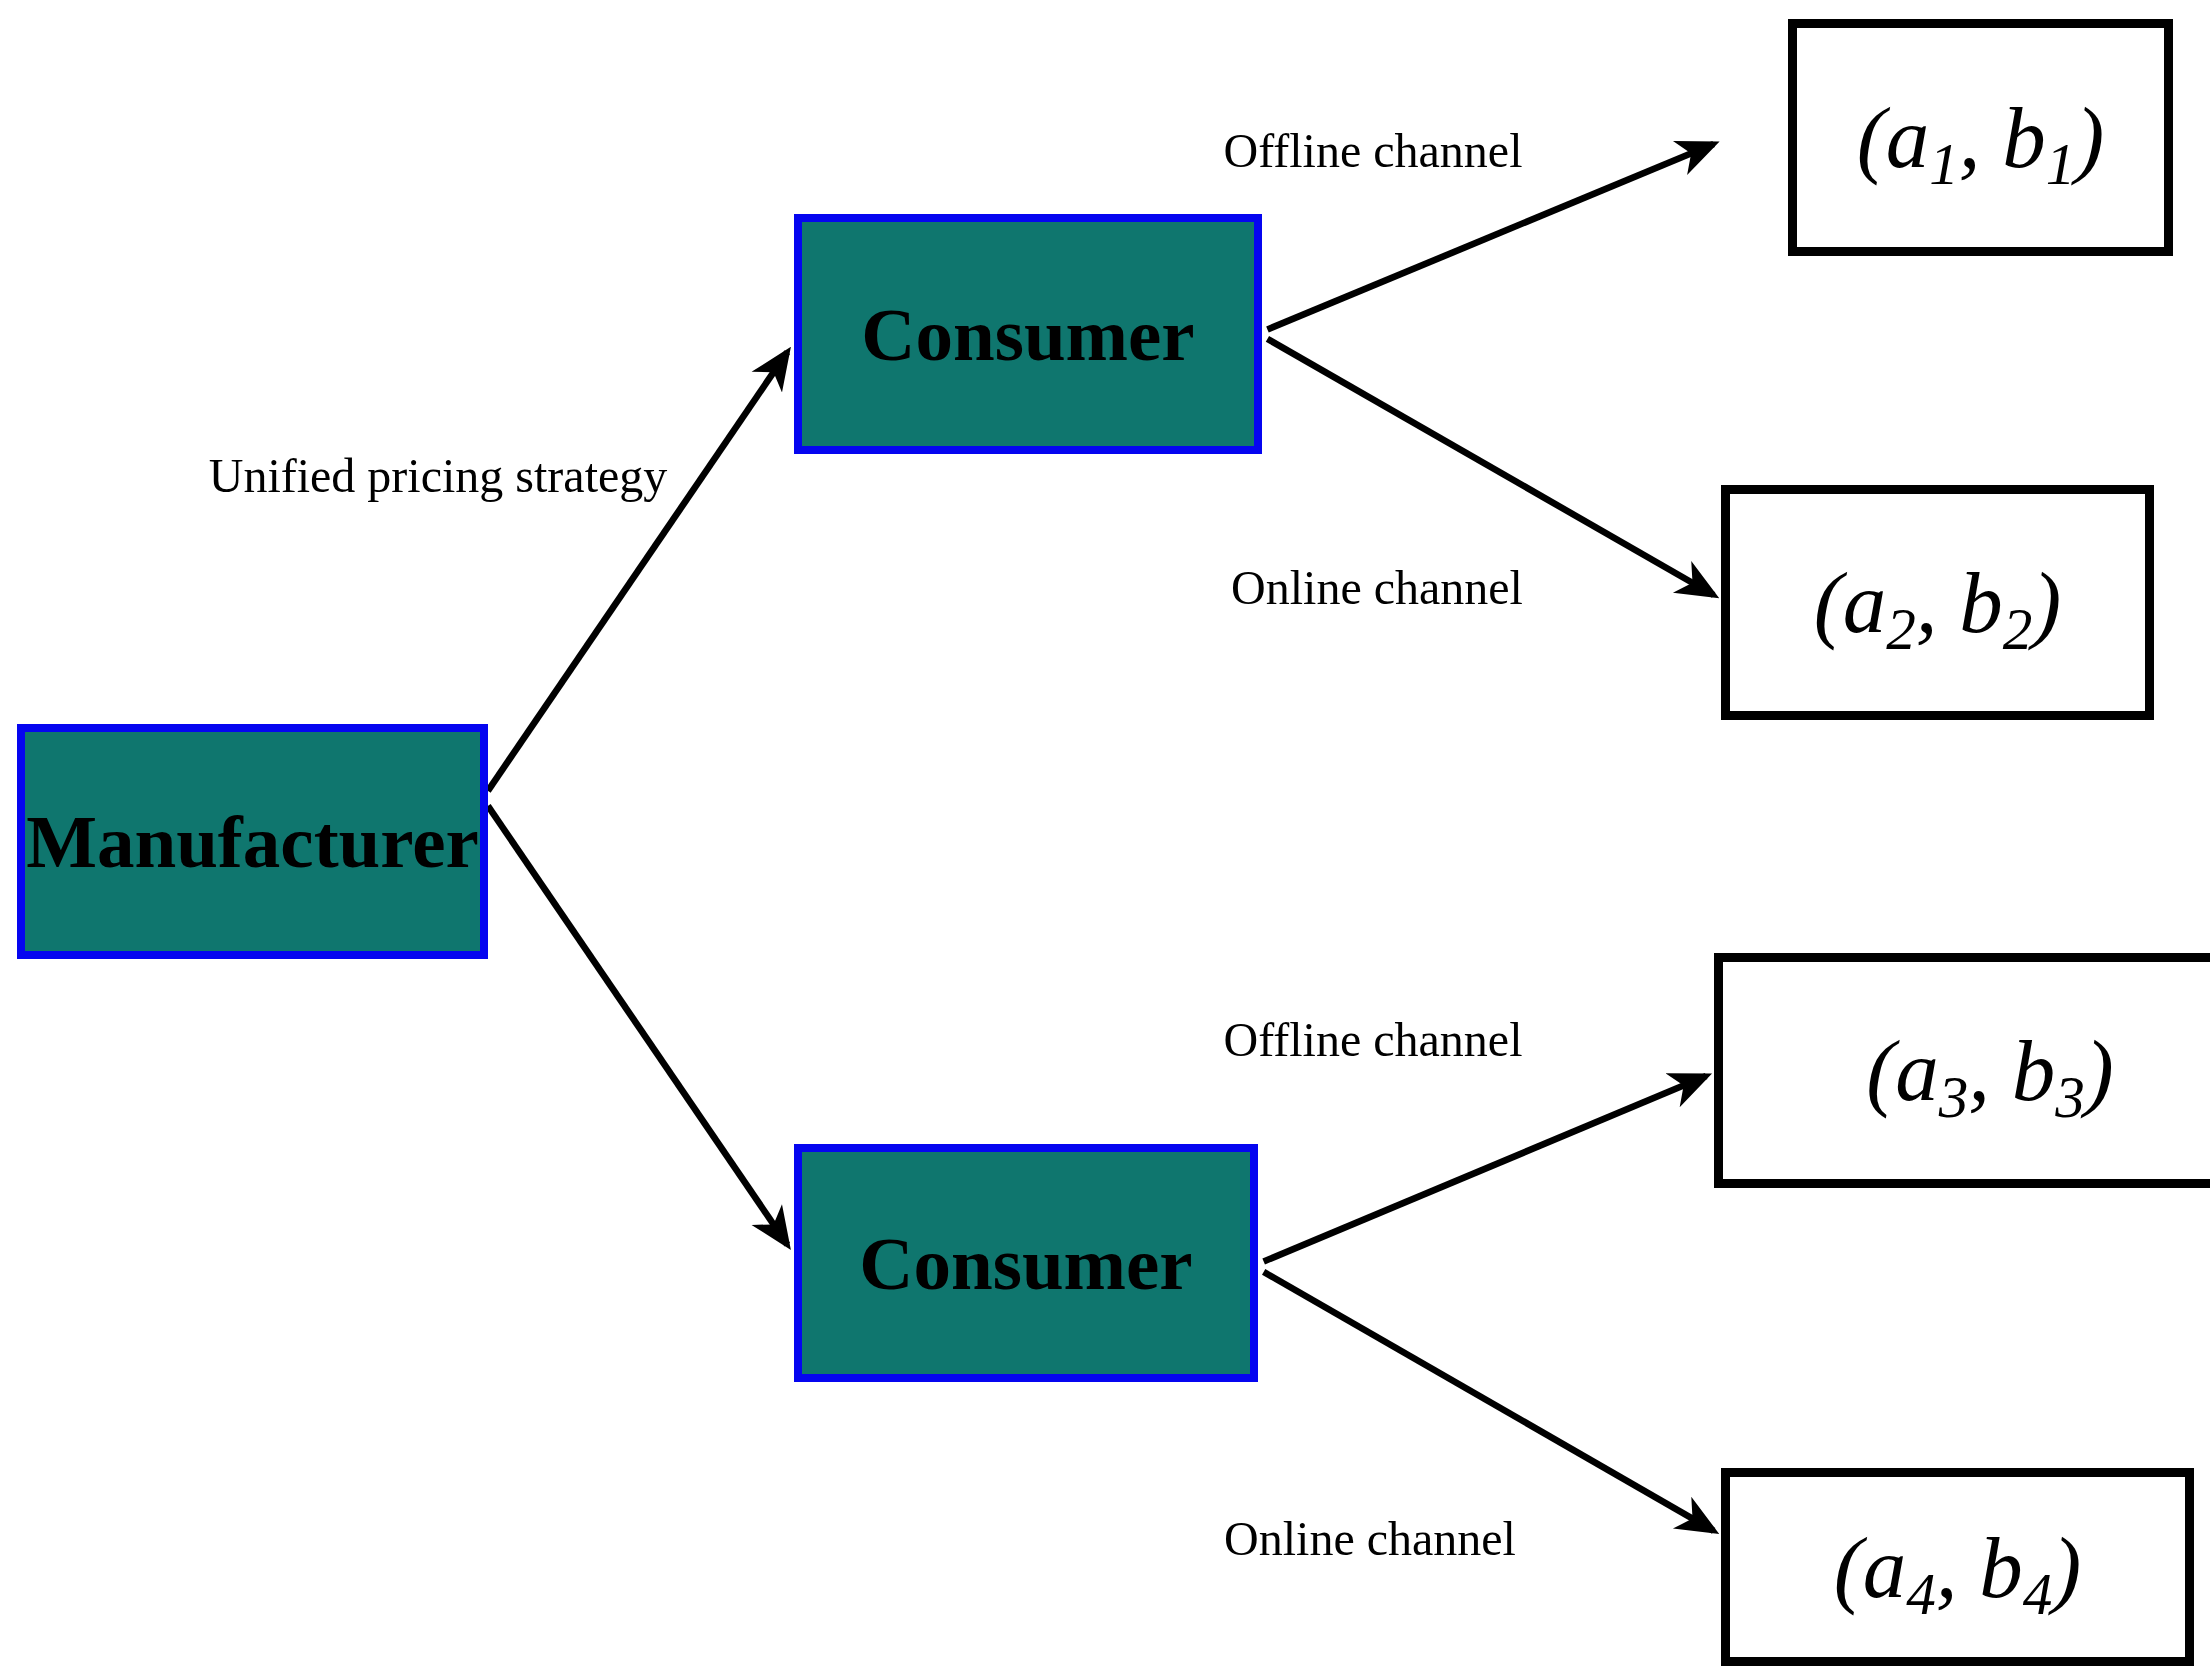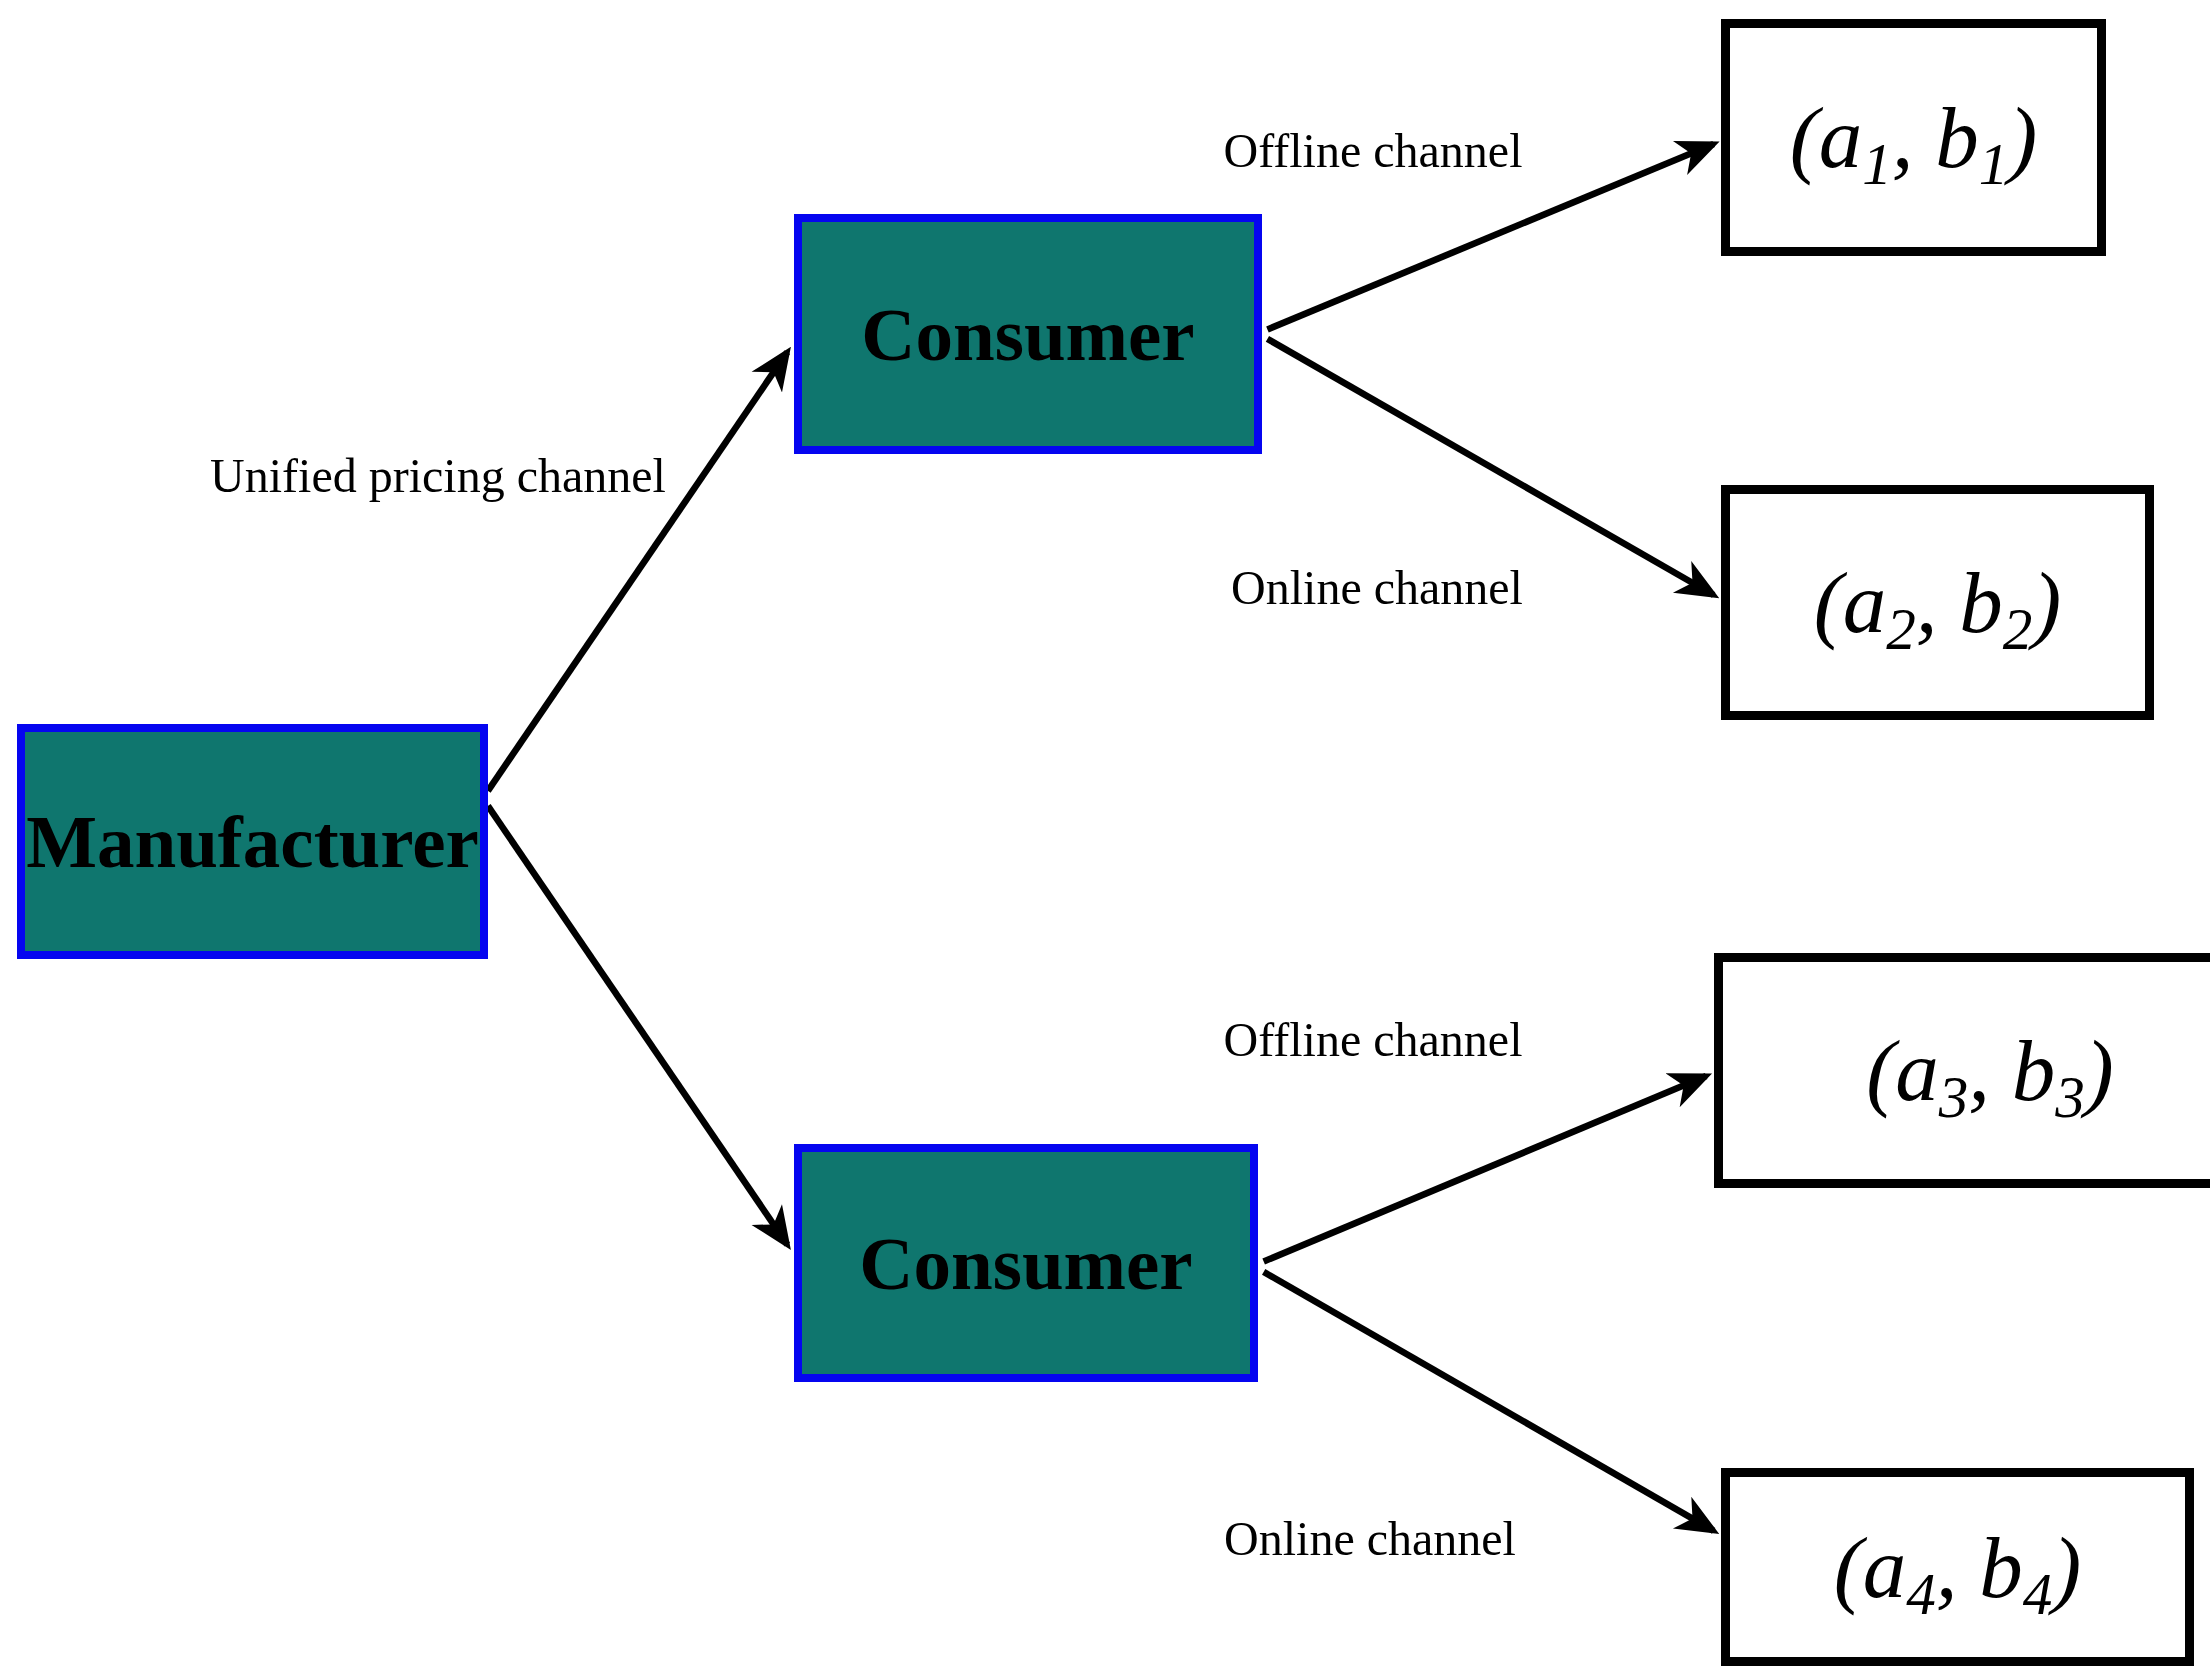--- a/index.html
+++ b/index.html
@@ -55,21 +55,21 @@
     font-size: 48px;
     line-height: 1.1;
     white-space: nowrap;
     transform: translate(-50%, -50%);
   }
   
   #node-manufacturer   { left: 17px;   top: 680px;  width: 471px; height: 235px; margin-top: 44px; }
   #node-consumer-top   { left: 794px;  top: 214px;  width: 468px; height: 240px; }
   #node-consumer-bottom{ left: 794px;  top: 1144px; width: 464px; height: 238px; }
   
-  #payoff-1 { left: 1721px; top: 19px;   width: 385px; height: 237px; align-items: center; }
+  #payoff-1 { left: 1788px; top: 19px;   width: 385px; height: 237px; align-items: center; }
   #payoff-2 { left: 1721px; top: 485px;  width: 433px; height: 235px; }
   #payoff-3 { left: 1714px; top: 953px; width: 552px; height: 235px; }
   #payoff-4 { left: 1721px; top: 1468px; width: 473px; height: 198px; }
   
   #label-unified        { left: 438px;  top: 476px;  }
   #label-differentiated { left: 369px;  top: 1156px; }
   #label-offline-top    { left: 1373px; top: 151px;  }
   #label-online-top     { left: 1377px; top: 588px;  }
   #label-offline-bottom { left: 1373px; top: 1040px; }
   #label-online-bottom  { left: 1370px; top: 1539px; }
@@ -98,21 +98,21 @@
   </div>
 
   <div class="node" id="node-consumer-top">
     <span>Consumer</span>
   </div>
 
   <div class="node" id="node-consumer-bottom">
     <span>Consumer</span>
   </div>
 
-  <div class="edge-label" id="label-unified">Unified pricing channel</div>
+  <div class="edge-label" id="label-unified">Unified pricing strategy</div>
   <div class="edge-label" id="label-offline-top">Offline channel</div>
   <div class="edge-label" id="label-online-top">Online channel</div>
   <div class="edge-label" id="label-offline-bottom">Offline channel</div>
   <div class="edge-label" id="label-online-bottom">Online channel</div>
 
   <div class="payoff" id="payoff-1">
     <span class="math"><span>(</span><span>a</span><sub>1</sub><span>, </span><span>b</span><sub>1</sub><span>)</span></span>
   </div>
 
   <div class="payoff" id="payoff-2">

